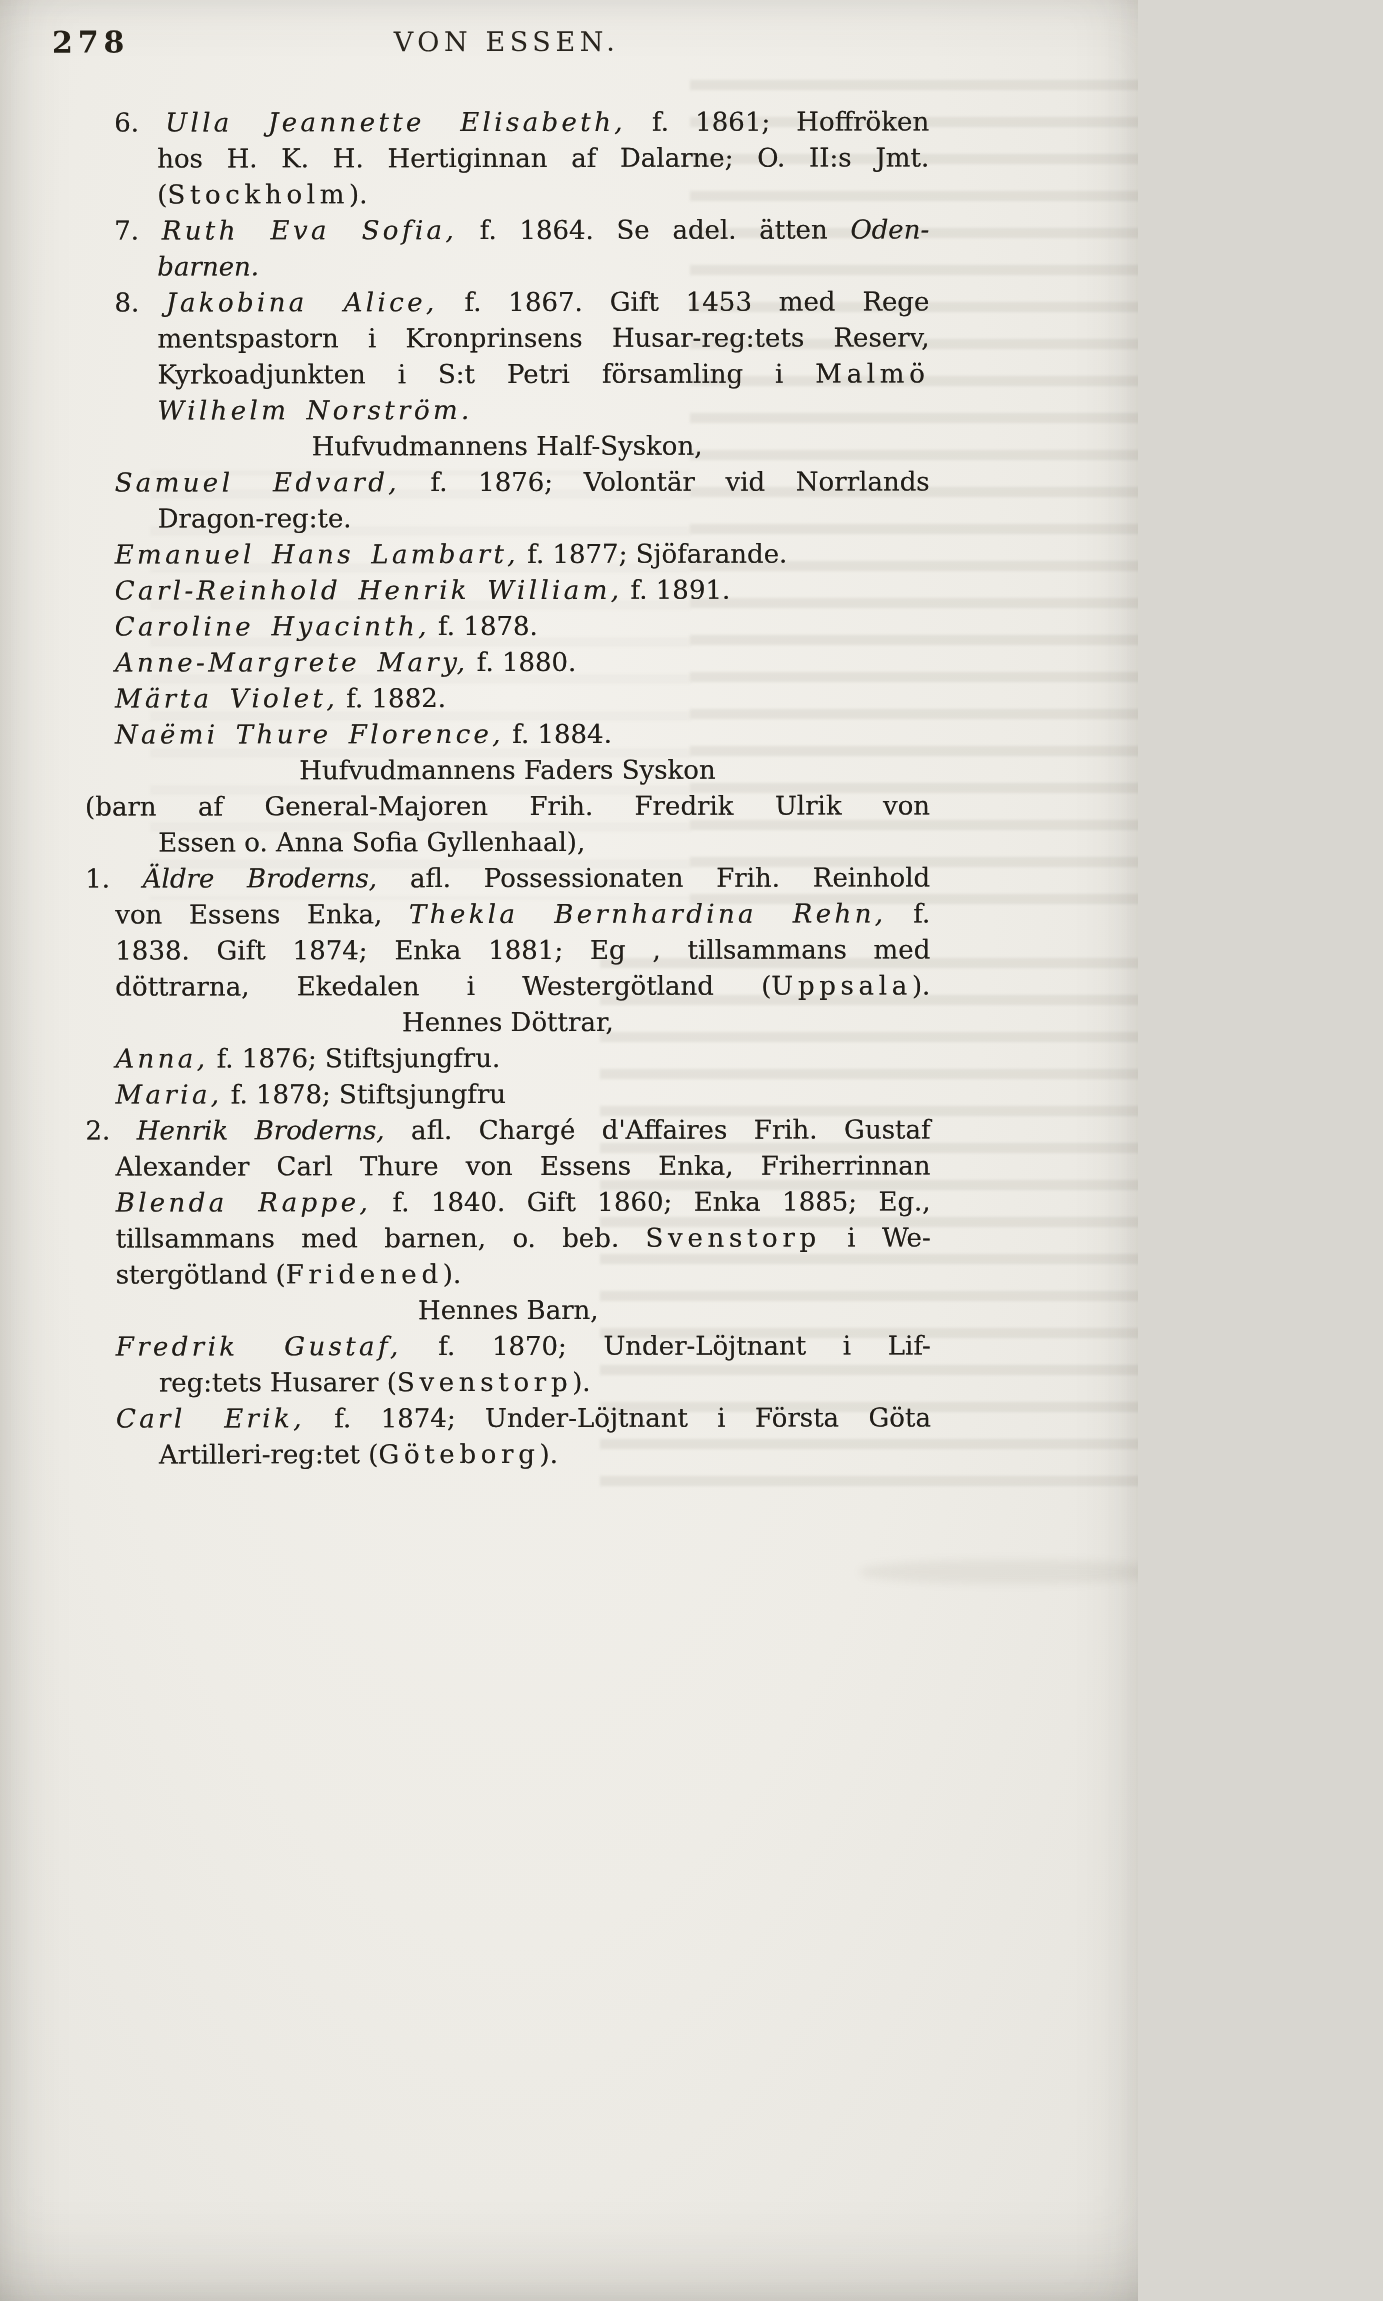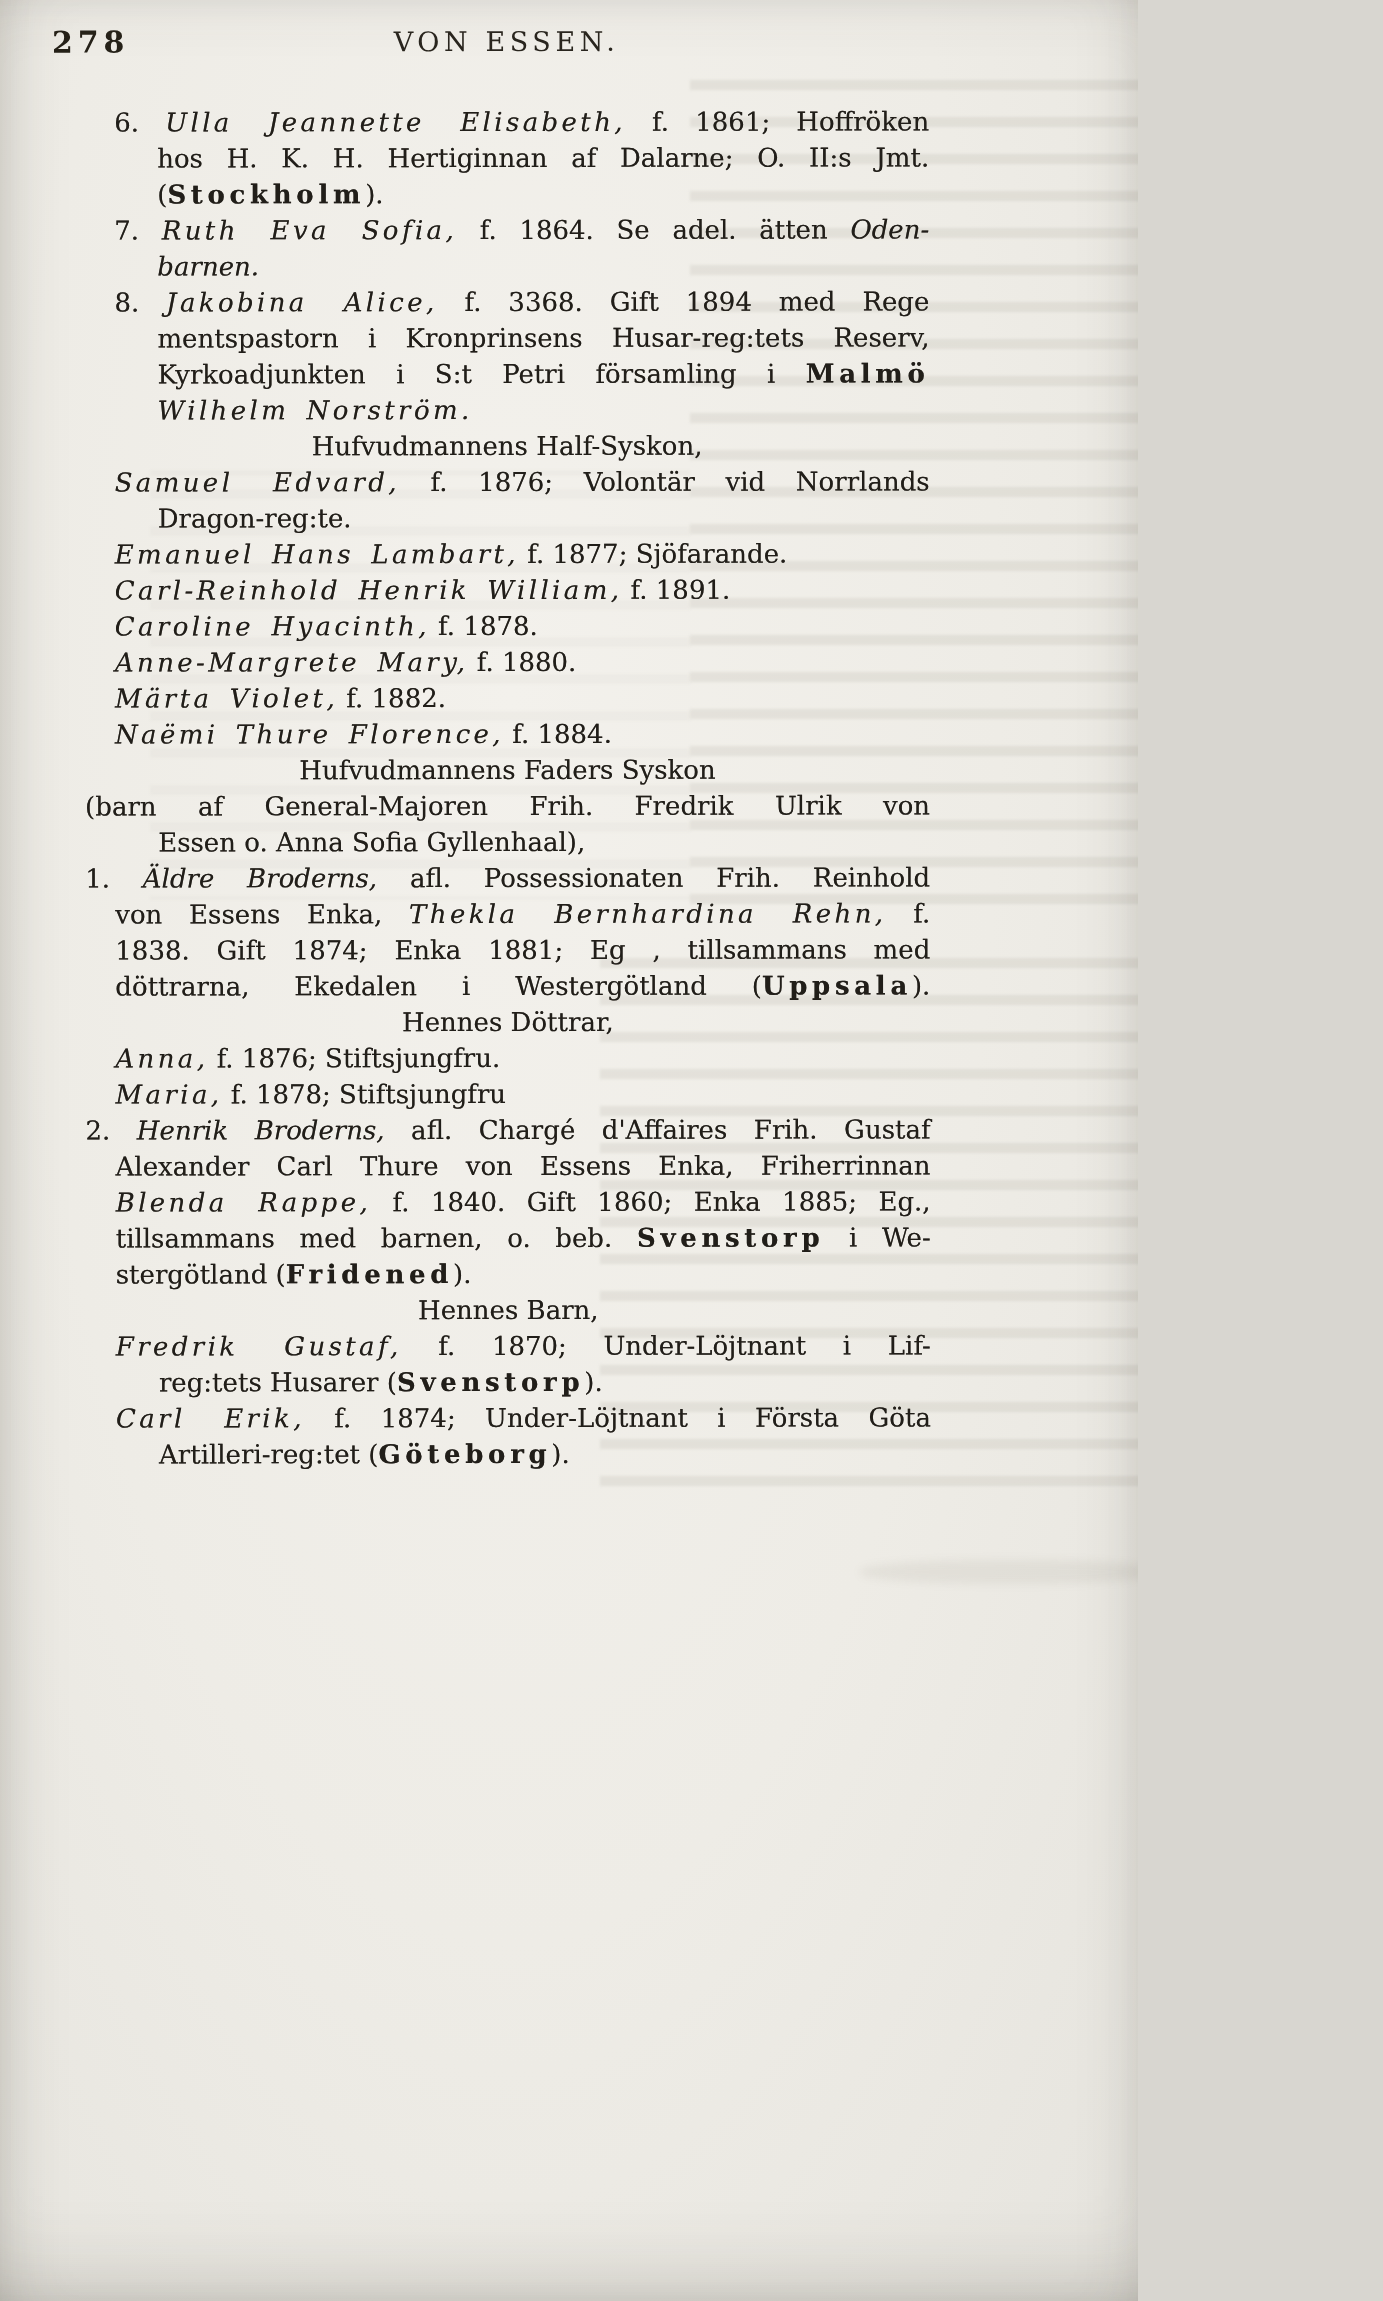--- a/index.html
+++ b/index.html
@@ -67,21 +67,21 @@
   .ind0{ margin-left:0; }
   .ind1{ margin-left:30px; }
   .ind2{ margin-left:73px; }
   .al-j{ text-align:justify; text-align-last:justify; text-justify:inter-word; }
   .al-l{ text-align:left; }
   .al-c{ text-align:center; margin-left:0 !important; }
 
   .sg-n  { font-style:normal; }
   .sg-i  { font-style:italic; }
   .sg-isp{ font-style:italic; letter-spacing:.13em; word-spacing:.22em;margin-top:18px; }
-  .sg-sp { font-style:normal; letter-spacing:.18em; word-spacing:.22em;font-weight:bold; }
+  .sg-sp { font-style:normal; letter-spacing:.18em; word-spacing:.22em; }
 </style>
 </head>
 <body>
 
 <div class="page">
 
   <div class="bleed b1"></div>
   <div class="bleed b2"></div>
   <div class="bleed b3"></div>
   <div class="blob t1"></div>
@@ -92,21 +92,21 @@
       <span class="folio">278</span>
       <div class="running">VON ESSEN.</div>
     </div>
 
     <div class="textbody">
         <div class="tline ind1 al-j"><span class="sg-n">6. </span><span class="sg-isp">Ulla Jeannette Elisabeth,</span><span class="sg-n"> f. 1861; Hoffröken</span></div>
         <div class="tline ind2 al-j"><span class="sg-n">hos H. K. H. Hertiginnan af Dalarne; O. II:s Jmt.</span></div>
         <div class="tline ind2 al-l"><span class="sg-n">(</span><span class="sg-sp">Stockholm</span><span class="sg-n">).</span></div>
         <div class="tline ind1 al-j"><span class="sg-n">7. </span><span class="sg-isp">Ruth Eva Sofia,</span><span class="sg-n"> f. 1864. Se adel. ätten </span><span class="sg-i">Oden-</span></div>
         <div class="tline ind2 al-l"><span class="sg-i">barnen.</span></div>
-        <div class="tline ind1 al-j"><span class="sg-n">8. </span><span class="sg-isp">Jakobina Alice,</span><span class="sg-n"> f. 3368. Gift 1894 med Rege</span></div>
+        <div class="tline ind1 al-j"><span class="sg-n">8. </span><span class="sg-isp">Jakobina Alice,</span><span class="sg-n"> f. 1867. Gift 1453 med Rege</span></div>
         <div class="tline ind2 al-j"><span class="sg-n">mentspastorn i Kronprinsens Husar-reg:tets Reserv,</span></div>
         <div class="tline ind2 al-j"><span class="sg-n">Kyrkoadjunkten i S:t Petri församling i </span><span class="sg-sp">Malmö</span></div>
         <div class="tline ind2 al-l"><span class="sg-isp">Wilhelm Norström.</span></div>
         <div class="tline ind1 al-c"><span class="sg-n">Hufvudmannens Half-Syskon,</span></div>
         <div class="tline ind1 al-j"><span class="sg-isp">Samuel Edvard,</span><span class="sg-n"> f. 1876; Volontär vid Norrlands</span></div>
         <div class="tline ind2 al-l"><span class="sg-n">Dragon-reg:te.</span></div>
         <div class="tline ind1 al-l"><span class="sg-isp">Emanuel Hans Lambart,</span><span class="sg-n"> f. 1877; Sjöfarande.</span></div>
         <div class="tline ind1 al-l"><span class="sg-isp">Carl-Reinhold Henrik William,</span><span class="sg-n"> f. 1891.</span></div>
         <div class="tline ind1 al-l"><span class="sg-isp">Caroline Hyacinth,</span><span class="sg-n"> f. 1878.</span></div>
         <div class="tline ind1 al-l"><span class="sg-isp">Anne-Margrete Mary,</span><span class="sg-n"> f. 1880.</span></div>

